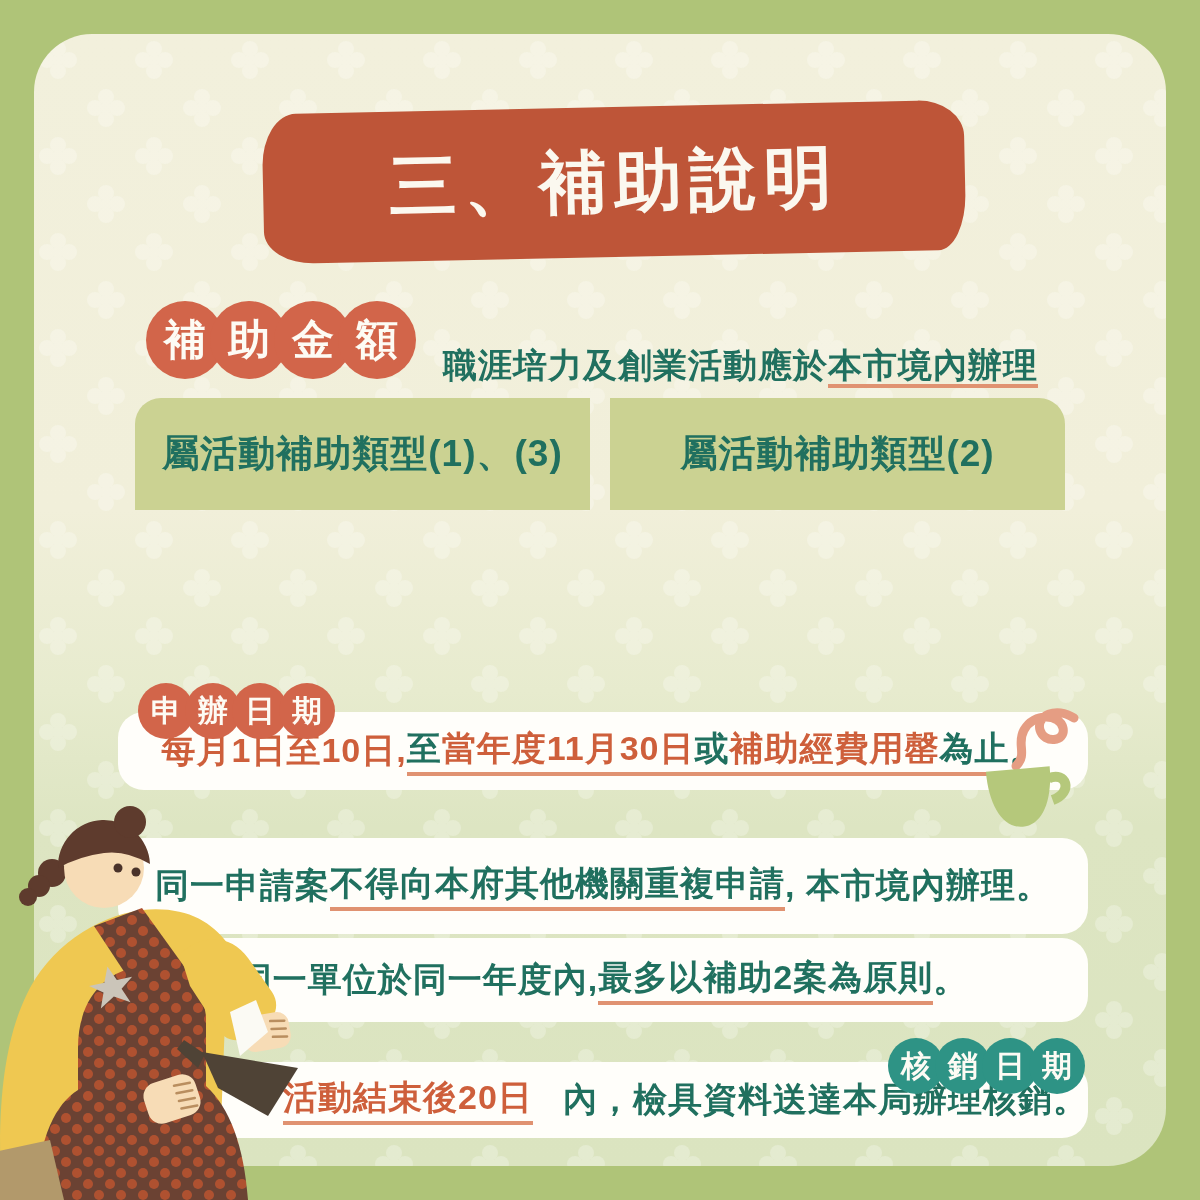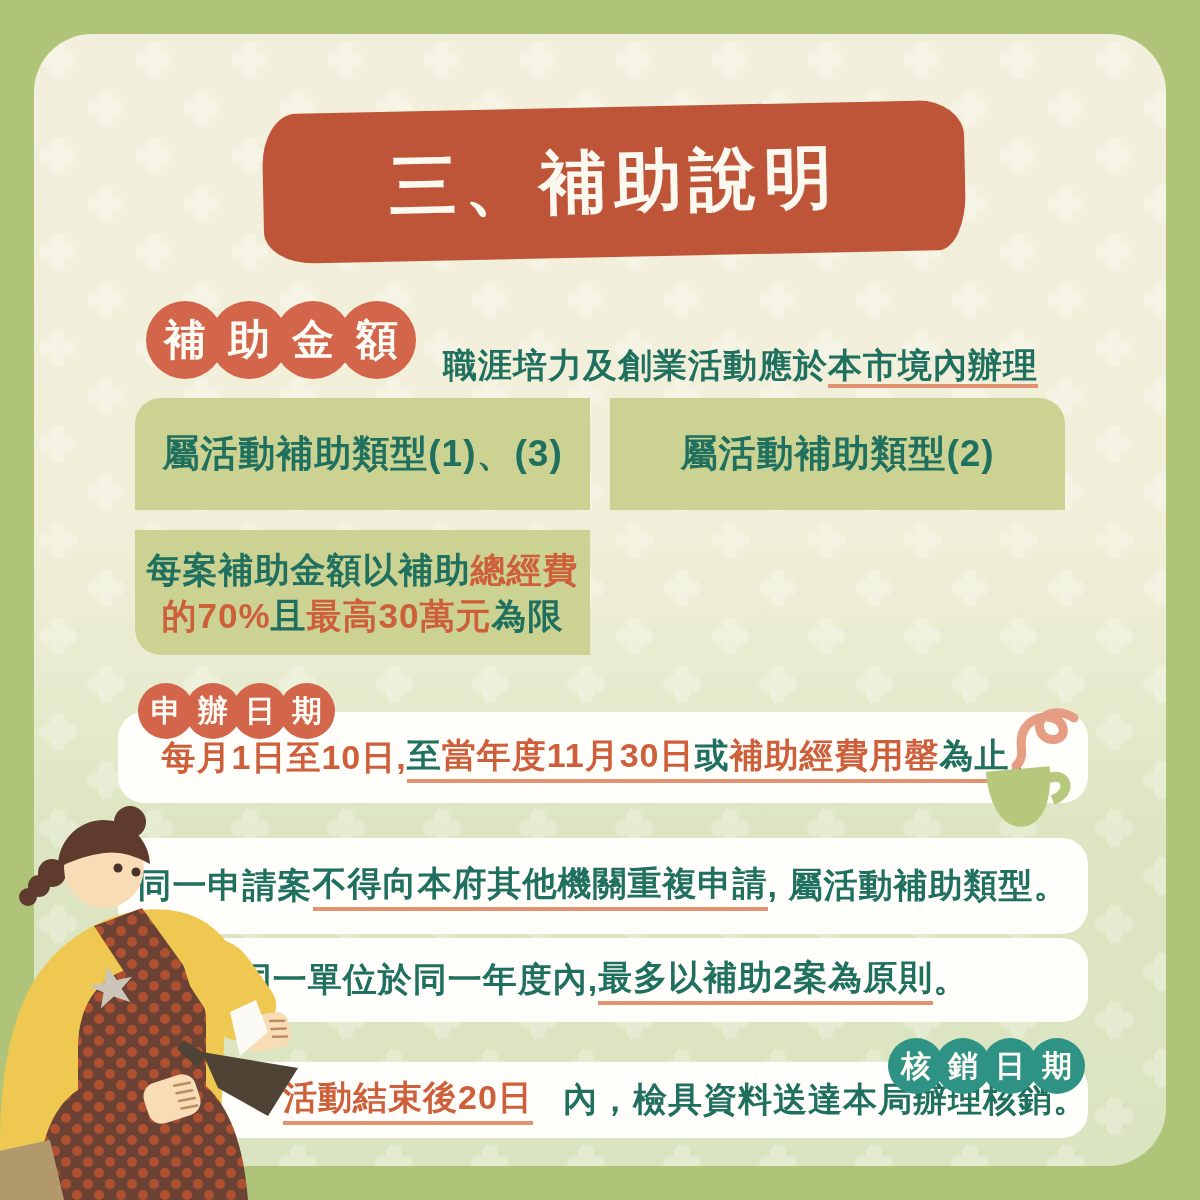--- a/index.html
+++ b/index.html
@@ -24,21 +24,21 @@
   .o{color:#CE5F3B;}
   .u{border-bottom:4px solid #E09271;padding-bottom:0;}
   .stable{position:absolute;left:135px;top:398px;width:930px;height:257px;display:grid;
           grid-template-columns:1fr 1fr;grid-template-rows:112px 1fr;gap:20px;border-radius:26px;overflow:hidden;z-index:2;}
   .cell{background:#CBD292;display:flex;align-items:center;justify-content:center;text-align:center;font-weight:700;}
   .cell.head{font-size:37px;color:#20705F;letter-spacing:1px;}
   .cell.body{font-size:35px;letter-spacing:1px;}
   .cell-inner{max-width:432px;line-height:1.3;}
   .bar{position:absolute;left:118px;width:970px;background:#FFFEFA;border-radius:26px;
        display:flex;align-items:center;justify-content:center;z-index:2;font-size:34px;font-weight:700;letter-spacing:1px;white-space:nowrap;}
-  .bar1{top:712px;height:91px;}
+  .bar1{top:712px;height:78px;}
   .bar2{top:838px;height:96px;}
   .bar3{top:938px;height:84px;}
   .bar4{top:1062px;height:76px;justify-content:space-between;padding-left:165px;box-sizing:border-box;}
   .deco{position:absolute;z-index:4;}
   .woman{position:absolute;left:-6px;top:804px;z-index:5;}
 </style>
 </head>
 <body>
 
 <div class="stage">
@@ -83,25 +83,20 @@
     <span class="badge-circle">額</span>
   </div>
 
   <div class="caption">
     <span class="g">職涯培力及創業活動應於</span><span class="g u">本市境內辦理</span>
   </div>
 
   <div class="stable">
     <div class="cell head">屬活動補助類型(1)、(3)</div>
     <div class="cell head">屬活動補助類型(2)</div>
-    <div class="cell body">
-      <div class="cell-inner">
-        <span class="g">每案補助金額以補助</span><span class="o">總經費的70%</span><span class="g">且</span><span class="o">最高30萬元</span><span class="g">為限</span>
-      </div>
-    </div>
   </div>
 
   <div class="badge badge-red badge-sm" style="left:138px;top:683px;">
     <span class="badge-circle">申</span>
     <span class="badge-circle">辦</span>
     <span class="badge-circle">日</span>
     <span class="badge-circle">期</span>
   </div>
 
   <div class="bar bar1">
@@ -121,21 +116,21 @@
   <svg class="deco" style="left:980px;top:764px;" width="104" height="78" viewBox="0 0 104 78" aria-hidden="true">
     <g transform="rotate(-5 50 30)">
       <path d="M70 16 C88 10 94 32 72 38" fill="none" stroke="#B5C87B" stroke-width="10"></path>
       <path d="M8 4 L72 4 C72 38 60 62 40 62 C20 62 8 38 8 4 Z" fill="#B5C87B"></path>
     </g>
   </svg>
 
   <div class="bar bar2">
     <span class="g">同一申請案</span>
       <span class="g u">不得向本府其他機關重複申請</span>
-      <span class="g">, 屬活動補助類型。</span>
+      <span class="g">, 本市境內辦理。</span>
   </div>
 
   <div class="bar bar3">
     <span class="g">同一單位於同一年度內, </span>
       <span class="g u">最多以補助2案為原則</span>
       <span class="g">。</span>
   </div>
 
   <div class="badge badge-teal badge-sm" style="left:888px;top:1038px;">
     <span class="badge-circle">核</span>

